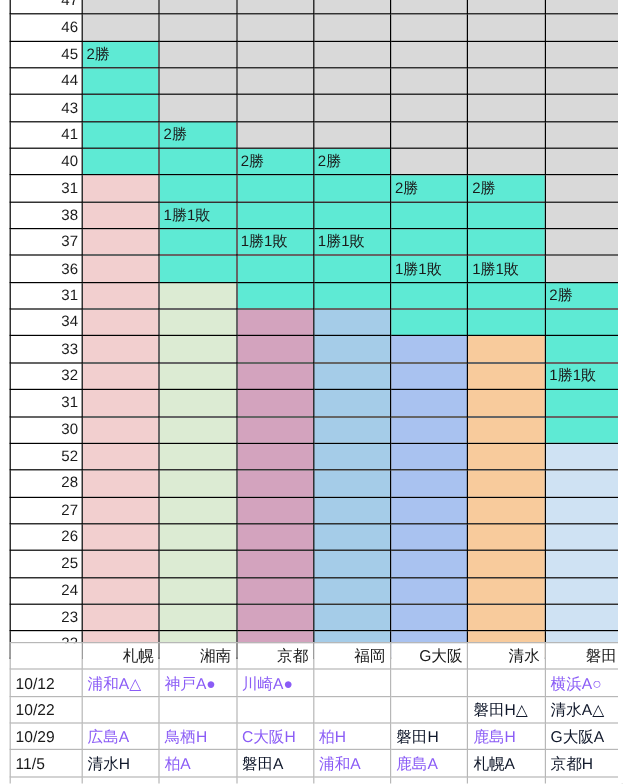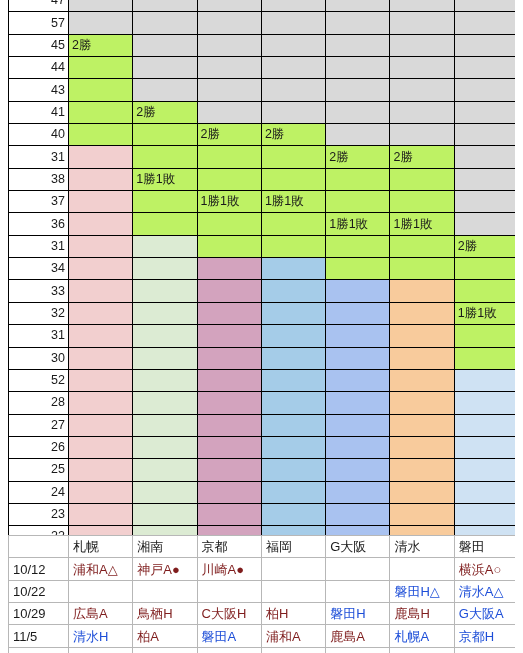--- a/index.html
+++ b/index.html
@@ -47,21 +47,21 @@
   td.rowlabel {
     text-align: right;
     padding-right: 5px;
     background: #ffffff;
   }
 
   td.cell { text-align: left; }
 
   
   .f-grey   { background: #d9d9d9; }
-  .f-white  { background: #bef264; }
+  .f-white  { background: #5eead4; }
   .f-pink   { background: #f2cfcf; }
   .f-green  { background: #dcebd3; }
   .f-mauve  { background: #d3a3be; }
   .f-blue   { background: #a5cce8; }
   .f-peri   { background: #a9c2f0; }
   .f-orange { background: #f8cb9c; }
   .f-paleblue { background: #cfe2f3; }
 
   
   table.sched {
@@ -82,23 +82,23 @@
     overflow: hidden;
     line-height: 21px;
     vertical-align: middle;
     background: #ffffff;
   }
   td.sched-date {
     text-align: left;
     padding-right: 5px;
   }
   td.sched-team { text-align: left; }
-  td.sched-head { text-align: left; }
-  .txt-red { color: #1d4ed8; }
-  .txt-black { color: #7f1d1d; }
+  td.sched-head { text-align: right; }
+  .txt-red { color: #0f172a; }
+  .txt-black { color: #8b5cf6; }
 
   
   .right-gutter {
     position: absolute;
     left: 515px; top: 0;
     width: 8px; height: 653px;
     background: #ffffff;
   }
   .left-gutter {
     position: absolute;
@@ -129,21 +129,21 @@
           <td class="rowlabel">47</td>
           <td class="cell f-grey"></td>
           <td class="cell f-grey"></td>
           <td class="cell f-grey"></td>
           <td class="cell f-grey"></td>
           <td class="cell f-grey"></td>
           <td class="cell f-grey"></td>
           <td class="cell f-grey"></td>
         </tr>
         <tr>
-          <td class="rowlabel">57</td>
+          <td class="rowlabel">46</td>
           <td class="cell f-grey"></td>
           <td class="cell f-grey"></td>
           <td class="cell f-grey"></td>
           <td class="cell f-grey"></td>
           <td class="cell f-grey"></td>
           <td class="cell f-grey"></td>
           <td class="cell f-grey"></td>
         </tr>
         <tr>
           <td class="rowlabel">45</td>

